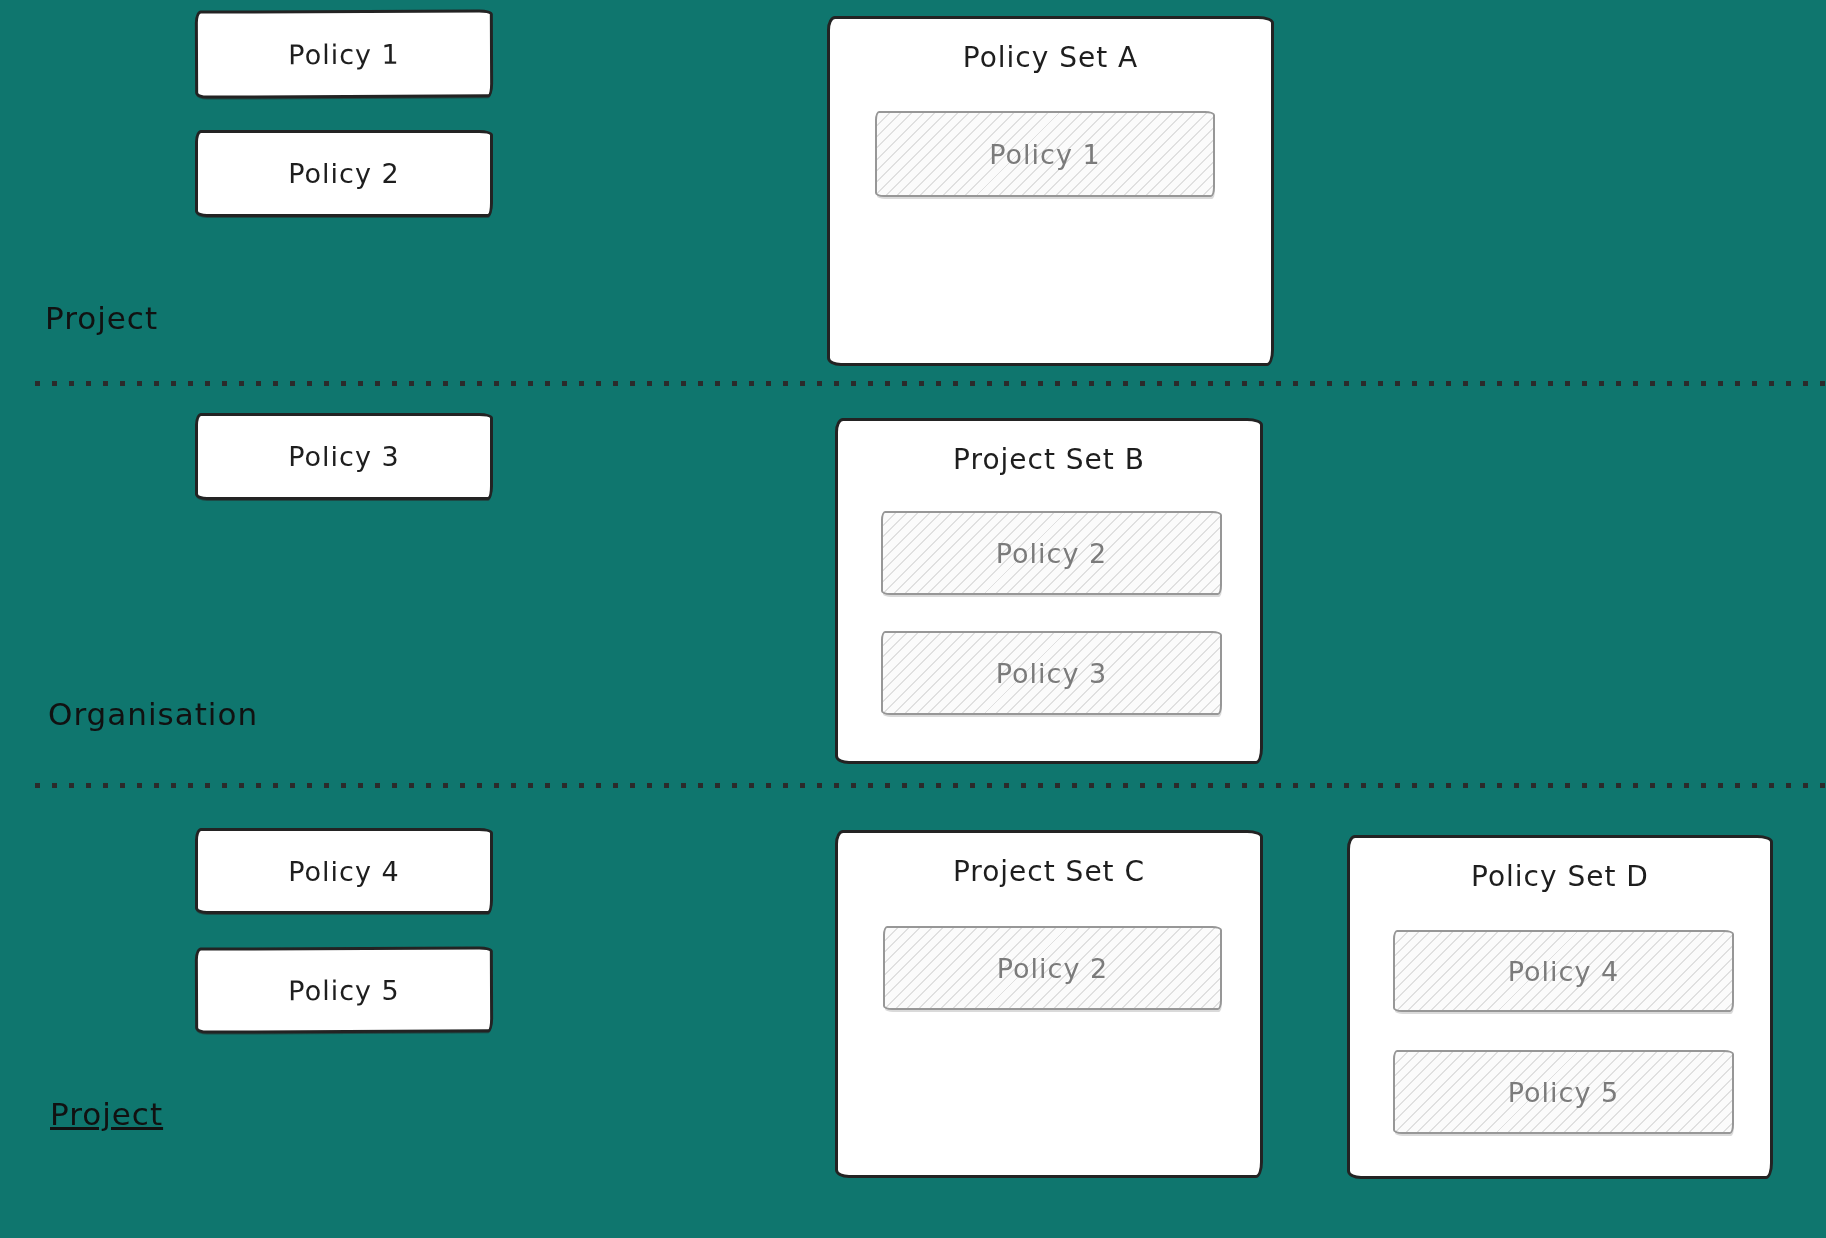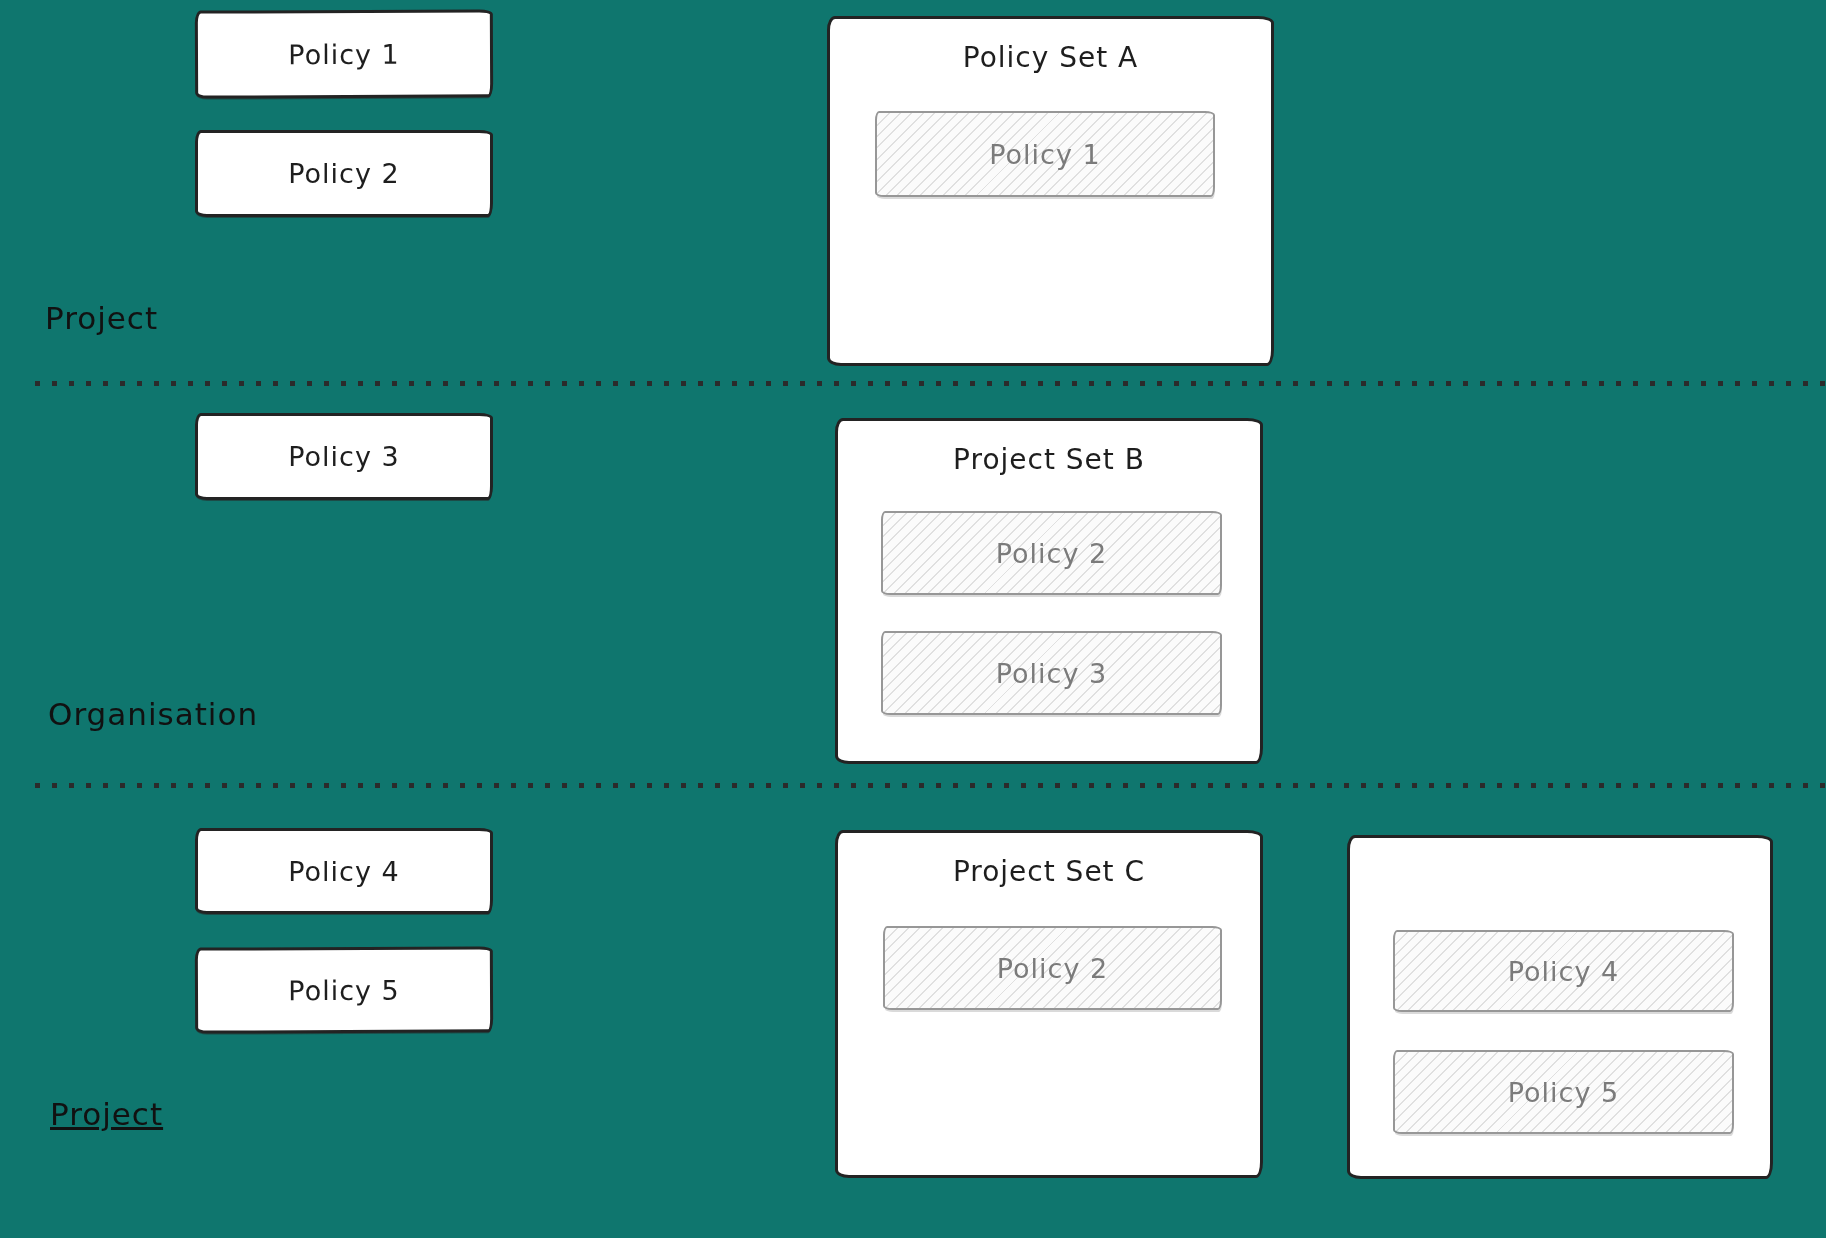--- a/index.html
+++ b/index.html
@@ -116,19 +116,20 @@
   <div class="plain-box" style="left:195px; top:828px; width:292px; height:80px;">Policy 4</div>
 
   <div class="plain-box tilt-a" style="left:195px; top:947px; width:292px; height:80px;">Policy 5</div>
 
   <div class="set-box" style="left:835px; top:830px; width:422px; height:342px;">
     <div class="set-title">Project Set C</div>
     <div class="hatch-box" style="left:45px; top:93px; width:335px; height:80px;">Policy 2</div>
   </div>
 
   <div class="set-box" style="left:1347px; top:835px; width:420px; height:338px;">
+    <div class="set-title">Policy Set D</div>
     <div class="hatch-box" style="left:43px; top:92px; width:337px; height:78px;">Policy 4</div>
     <div class="hatch-box" style="left:43px; top:212px; width:337px; height:80px;">Policy 5</div>
   </div>
 
   <div class="section-label" style="left:50px; top:1096px;text-decoration:underline;">Project</div>
 
 </div>
 
 </body></html>

